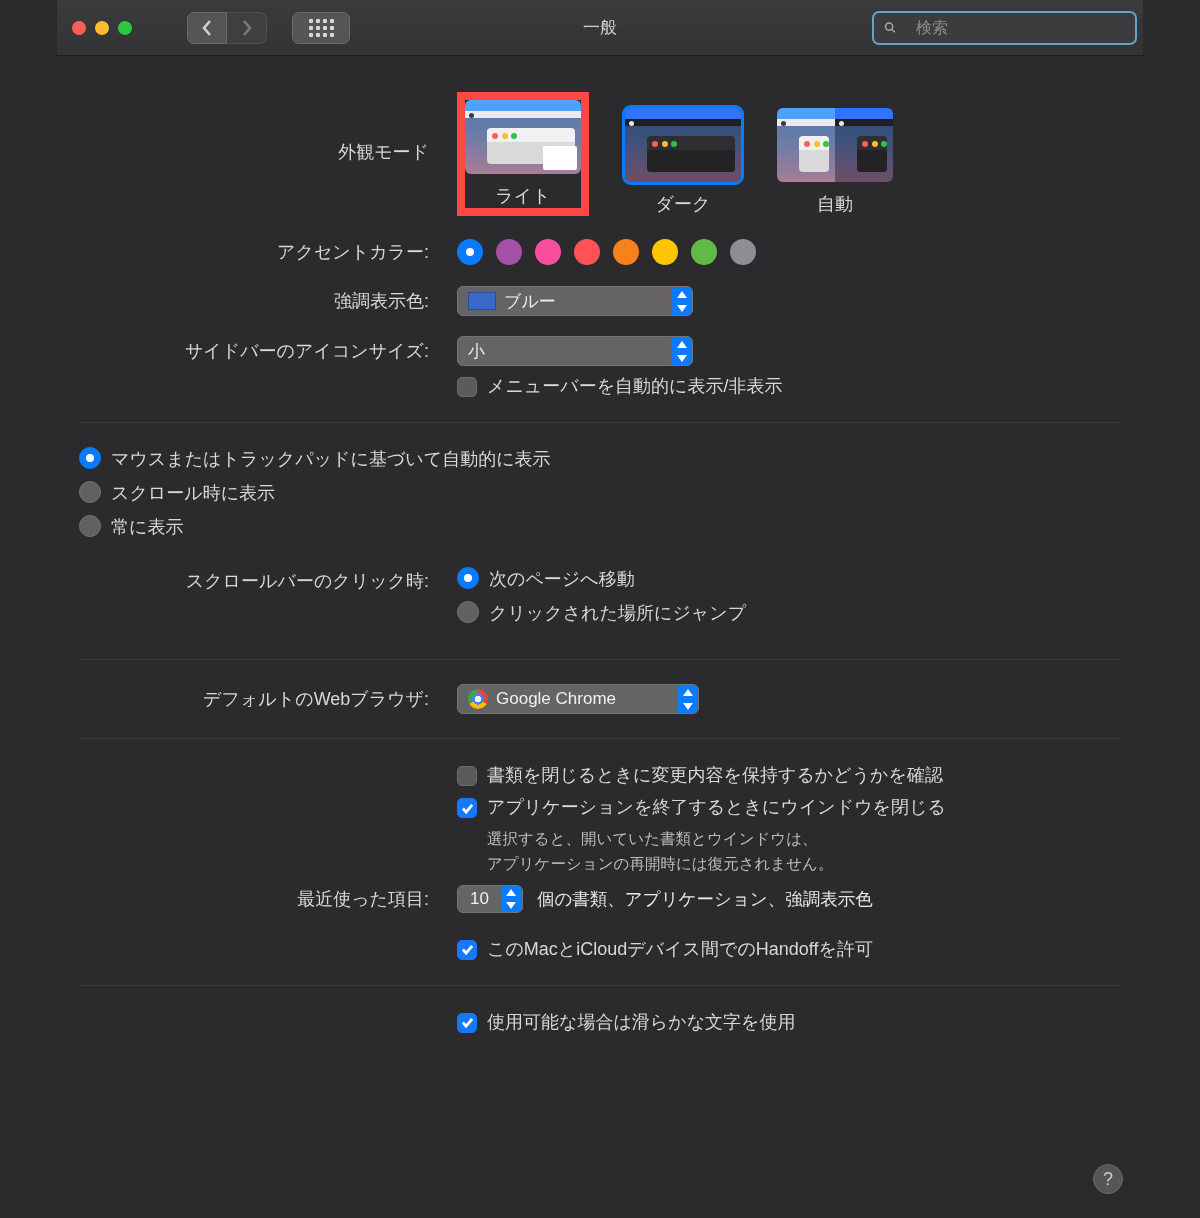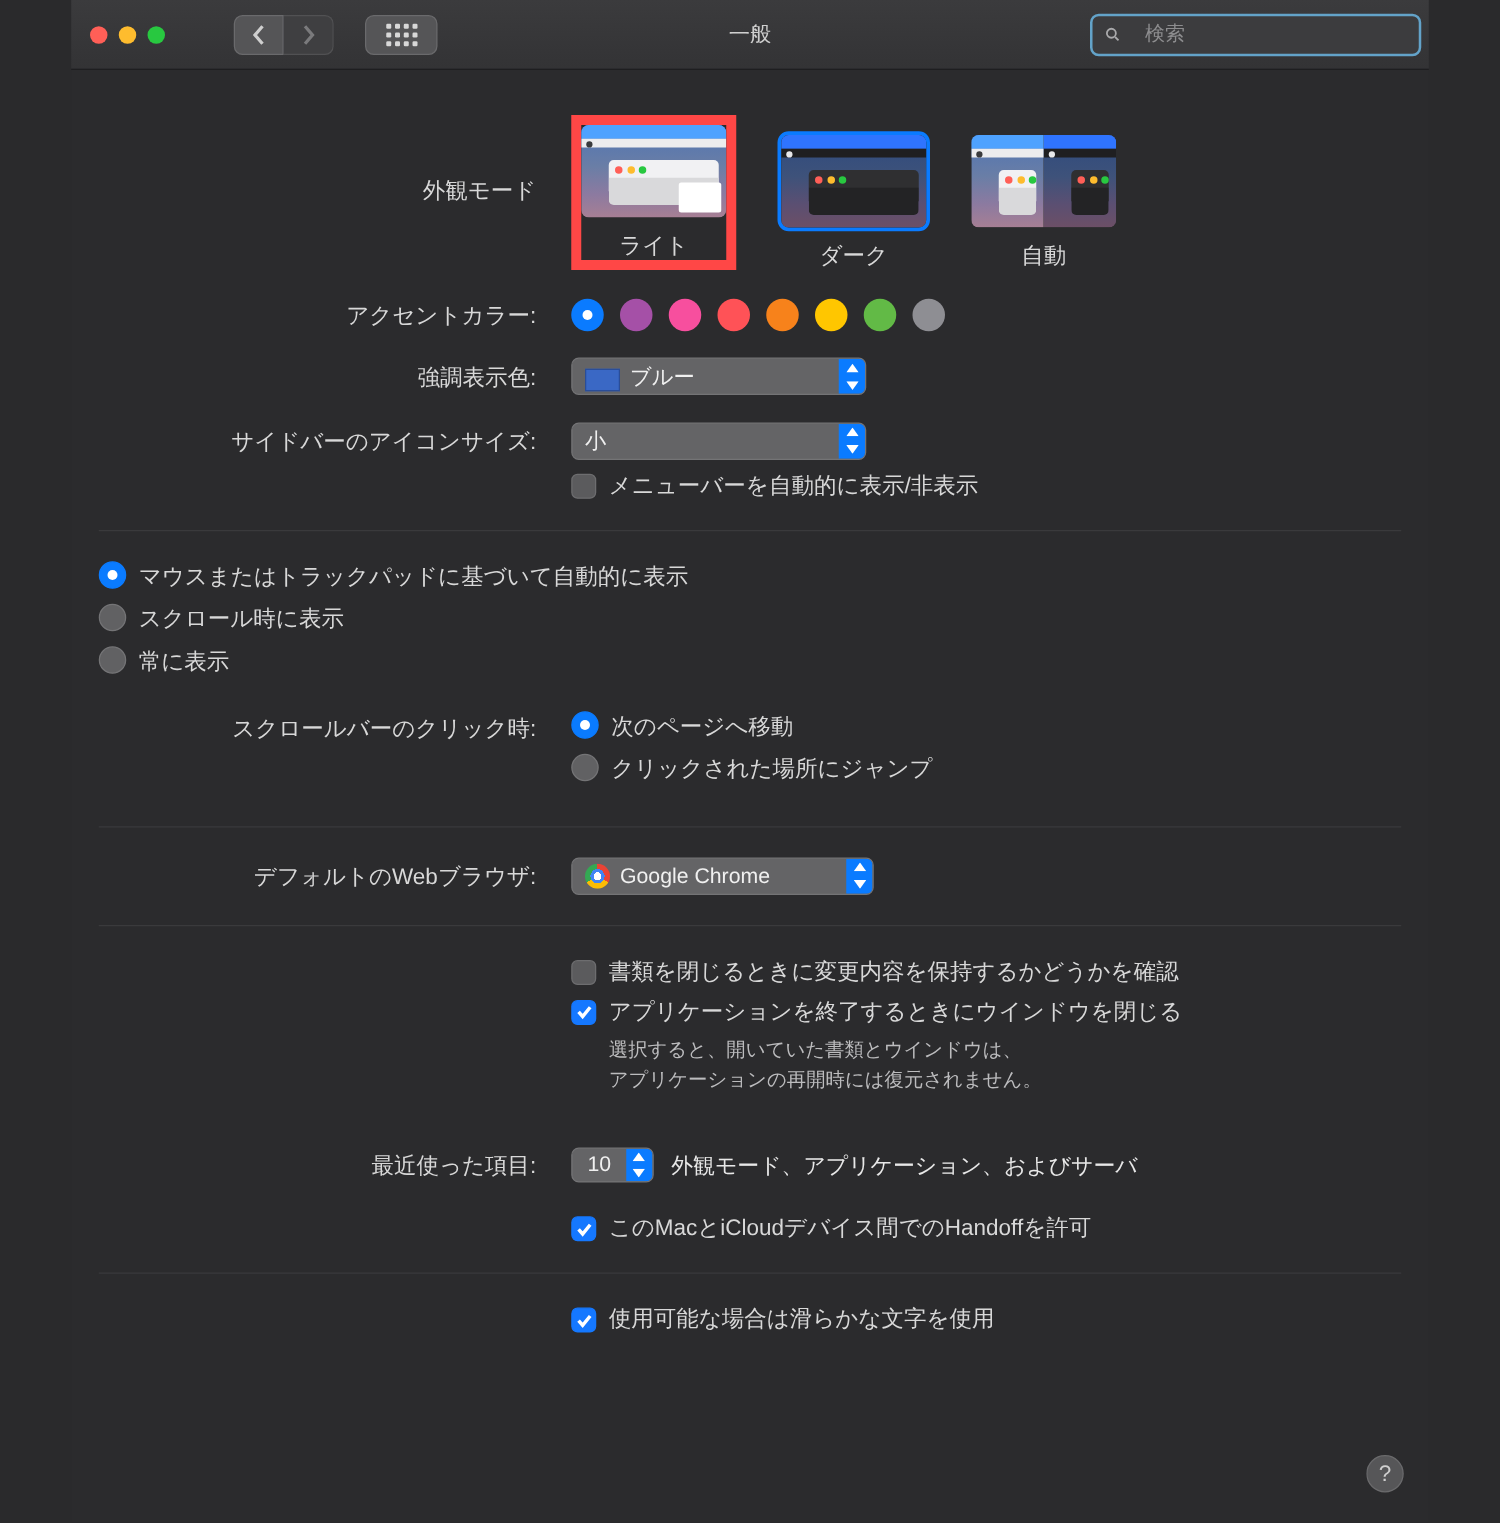--- a/index.html
+++ b/index.html
@@ -73,21 +73,21 @@
 .th.dark .swlights i:nth-child(1){background:#ff5f57}.th.dark .swlights i:nth-child(2){background:#febc2e}.th.dark .swlights i:nth-child(3){background:#28c840}
 
 .th.auto{display:flex}
 .th.auto .half{flex:1;position:relative;overflow:hidden}
 
 .accents{display:flex;gap:13px;align-items:center}
 .ac{width:26px;height:26px;border-radius:50%;cursor:pointer;position:relative}
 .ac.sel::after{content:"";position:absolute;left:50%;top:50%;width:8px;height:8px;border-radius:50%;background:#fff;transform:translate(-50%,-50%)}
 
 .dropdown{display:inline-flex;align-items:center;height:30px;border-radius:6px;background:var(--dropbg);overflow:hidden;border:1px solid #747476;min-width:236px}
-.dropdown .dv{padding:0 10px;flex:1;color:#f0f0f0;font-size:17px;display:flex;align-items:flex-end;gap:8px}
+.dropdown .dv{padding:0 10px;flex:1;color:#f0f0f0;font-size:17px;display:flex;align-items:center;gap:8px}
 .dropdown .stepper{width:21px;align-self:stretch;background:var(--blue);display:flex;flex-direction:column}
 .dropdown .stepper span{flex:1;display:flex;align-items:center;justify-content:center}
 .dropdown .stepper svg{width:10px;height:7px;fill:#fff}
 .swatch{width:28px;height:18px;background:#3a68c5;border:1px solid #2a4d98}
 
 .chk{display:flex;align-items:flex-start;gap:10px}
 .chk .box{width:20px;height:20px;border-radius:5px;background:#5b5b5d;border:1px solid #6d6d6f;flex:0 0 20px;margin-top:3px;cursor:pointer}
 .chk .box.on{background:var(--chkblue);border-color:var(--chkblue);display:flex;align-items:center;justify-content:center}
 .chk .box.on svg{width:13px;height:13px;stroke:#fff;stroke-width:3;fill:none}
 .chk .lbl{font-size:18px;color:var(--label)}
@@ -395,39 +395,39 @@
             </span>
           <span class="lbl">アプリケーションを終了するときにウインドウを閉じる</span>
         </label>
         <div class="subnote">
           <div>選択すると、開いていた書類とウインドウは、</div>
           <div>アプリケーションの再開時には復元されません。</div>
         </div>
       </div>
     </div>
 
-    <div class="row" style="align-items:center;margin-top:40px">
+    <div class="row" style="align-items:center;margin-top:8px">
       <div class="lab">最近使った項目:</div>
       <div class="rcol" style="display:flex;align-items:center;gap:14px">
         <div class="mini-step">
           <span class="val">10</span>
           <div class="st">
             <span>
                 <svg viewBox="0 0 10 7">
                   <polygon points="5,0 10,7 0,7"></polygon>
                 </svg>
               </span>
             <span>
                 <svg viewBox="0 0 10 7">
                   <polygon points="0,0 10,0 5,7"></polygon>
                 </svg>
               </span>
           </div>
         </div>
-        <span>外観モード、アプリケーション、およびサーバ</span>
+        <span>個の書類、アプリケーション、強調表示色</span>
       </div>
     </div>
 
     <div class="row" style="margin-top:24px">
       <div class="lab"></div>
       <div class="rcol">
         <label class="chk">
           <span class="box on">
               <svg viewBox="0 0 14 14">
                 <polyline points="2,7 5.5,11 12,3"></polyline>

